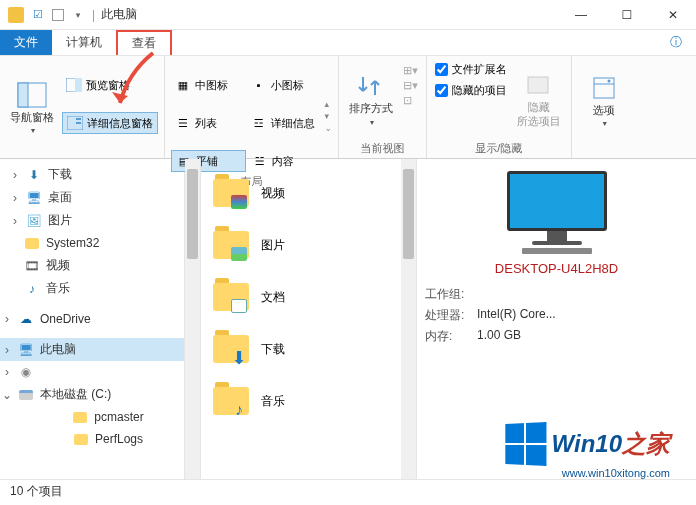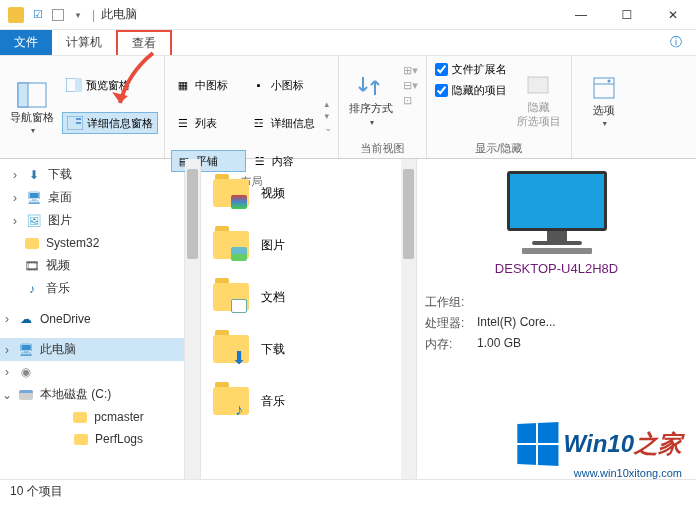--- a/index.html
+++ b/index.html
@@ -54,30 +54,30 @@
 .folder-big { width: 36px; height: 28px; background: #ffd76a; border-radius: 3px; position: relative; }
 .folder-big::before { content: ""; position: absolute; top: -5px; left: 2px; width: 14px; height: 5px; background: #f3c245; border-radius: 2px 2px 0 0; }
 .folder-badge { position: absolute; bottom: 2px; right: 4px; width: 16px; height: 14px; border-radius: 2px; }
 
 .details-pane { flex: 1; padding: 12px 8px; font-size: 12px; position: relative; }
 .pc-img { width: 110px; height: 80px; margin: 0 auto 10px auto; position: relative; }
 .monitor { width: 100px; height: 60px; background: #1a9fe0; border: 3px solid #333; border-radius: 3px; margin: 0 auto; }
 .stand { width: 20px; height: 10px; background: #555; margin: 0 auto; }
 .base { width: 50px; height: 4px; background: #555; margin: 0 auto; border-radius: 2px; }
 .kb { width: 70px; height: 6px; background: #888; margin: 3px auto 0; border-radius: 1px; }
-.pc-name { text-align: center; font-size: 13px; color: #701a75; margin-bottom: 16px; }
+.pc-name { text-align: center; font-size: 13px; color: #b91c1c; margin-bottom: 8px; }
 .prop-row { display: flex; padding: 2px 0; color: #555; }
 .prop-label { width: 52px; }
 .prop-val { flex: 1; color: #333; }
 
 .statusbar { height: 24px; border-top: 1px solid #e5e5e5; padding: 4px 10px; font-size: 12px; color: #333; display: flex; align-items: center; }
 
 .annotation-arrow { position: absolute; top: 48px; left: 108px; pointer-events: none; z-index: 100; }
 
-.watermark { position: absolute; bottom: 26px; right: 14px; text-align: right; z-index: 50; }
+.watermark { position: absolute; bottom: 26px; right: 26px; text-align: right; z-index: 50; }
 .wm-logo { display: flex; align-items: center; justify-content: flex-end; gap: 6px; }
 .wm-win { display: grid; grid-template-columns: 20px 20px; grid-template-rows: 20px 20px; gap: 2px; transform: perspective(100px) rotateY(-12deg); }
 .wm-win div { background: #0078d7; }
 .wm-text { font-size: 24px; font-weight: bold; color: #0b5394; font-style: italic; }
 .wm-url { font-size: 11px; color: #0b5394; margin-top: 2px; }
 </style>
 </head>
 <body>
 
 <div class="titlebar">

